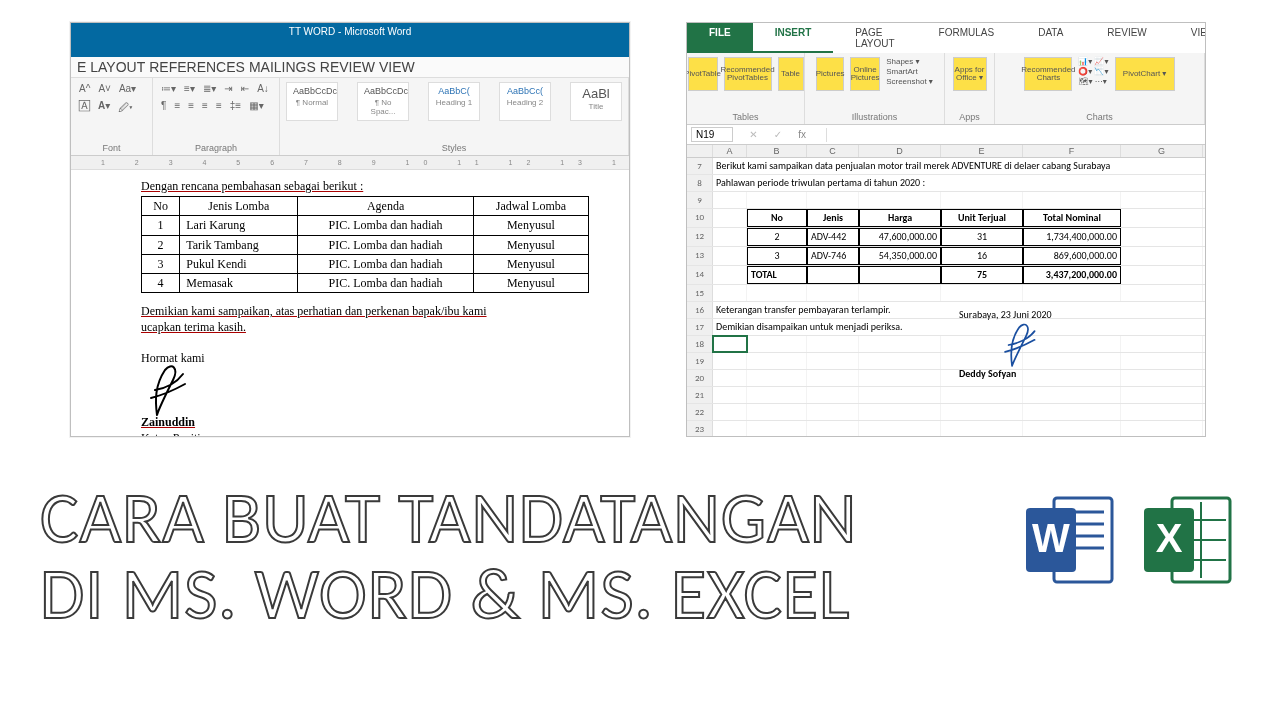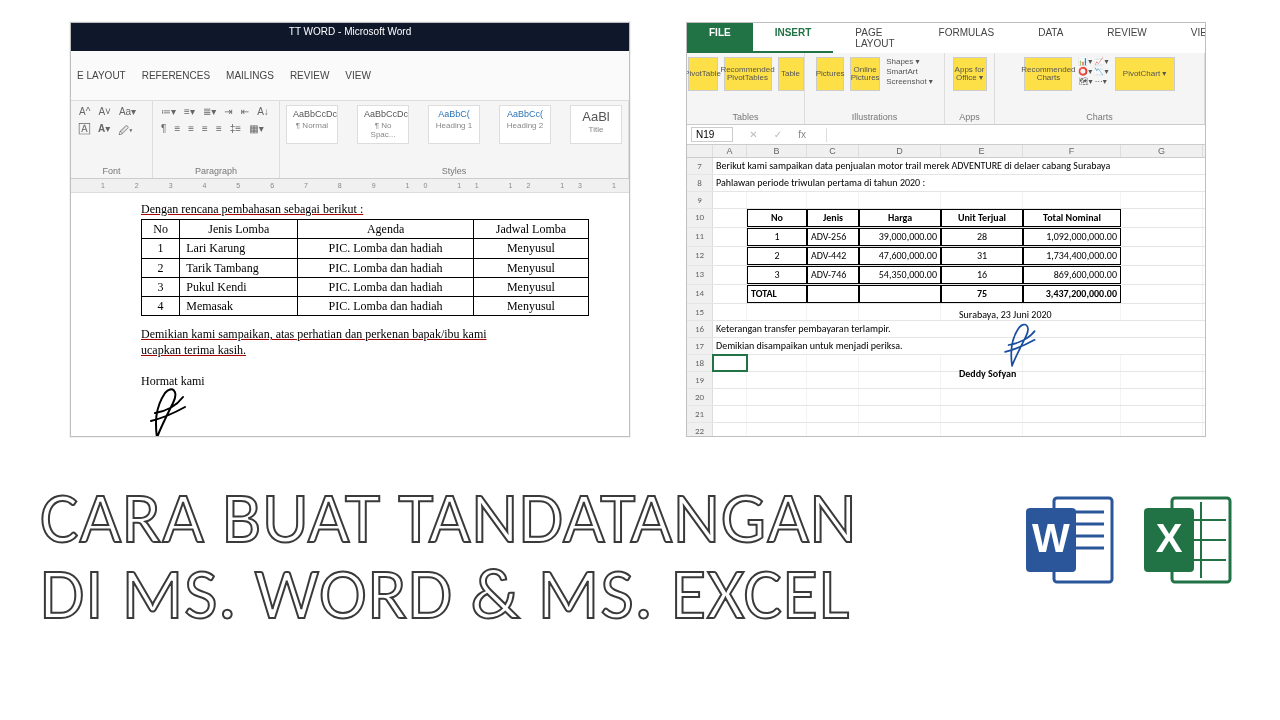--- a/index.html
+++ b/index.html
@@ -17,32 +17,32 @@
     left: 70px; top: 22px;
     width: 560px; height: 415px;
     border: 1px solid #bfbfbf;
     background: #fff;
     box-shadow: 0 0 0 1px rgba(0,0,0,.05);
     overflow: hidden;
     font-size: 11px;
     color: #444;
   }
   .word-titlebar {
-    height: 28px;
-    background: #0f172a;
+    height: 34px;
+    background: #0369a1;
     color: #fff;
     font-size: 10px;
     text-align: center;
     line-height: 18px;
   }
   .word-menubar {
     display: flex;
-    gap: 16px;
-    padding: 19px 6px;
-    font-size: 10px;
+    gap: 4px;
+    padding: 2px 6px;
+    font-size: 14px;
     color: #444;
     border-bottom: 1px solid #ddd;
     background: #fafafa;
   }
   .word-menubar span { cursor: default; }
   .word-ribbon {
     display: flex;
     height: 78px;
     background: #f5f5f5;
     border-bottom: 1px solid #ccc;
@@ -417,31 +417,20 @@
         <div></div>
       <div class="xtable-cell hdr">No</div>
       <div class="xtable-cell hdr">Jenis</div>
       <div class="xtable-cell hdr">Harga</div>
       <div class="xtable-cell hdr">Unit Terjual</div>
       <div class="xtable-cell hdr">Total Nominal</div>
       <div></div>
         <div></div>
       </div>
     <div class="xrow">
-        <div class="rh">11</div>
-        <div></div>
-      <div class="xtable-cell">1</div>
-      <div class="xtable-cell left">ADV-256</div>
-      <div class="xtable-cell right">39,000,000.00</div>
-      <div class="xtable-cell">28</div>
-      <div class="xtable-cell right">1,092,000,000.00</div>
-      <div></div>
-        <div></div>
-      </div>
-    <div class="xrow">
         <div class="rh">12</div>
         <div></div>
       <div class="xtable-cell">2</div>
       <div class="xtable-cell left">ADV-442</div>
       <div class="xtable-cell right">47,600,000.00</div>
       <div class="xtable-cell">31</div>
       <div class="xtable-cell right">1,734,400,000.00</div>
       <div></div>
         <div></div>
       </div>

